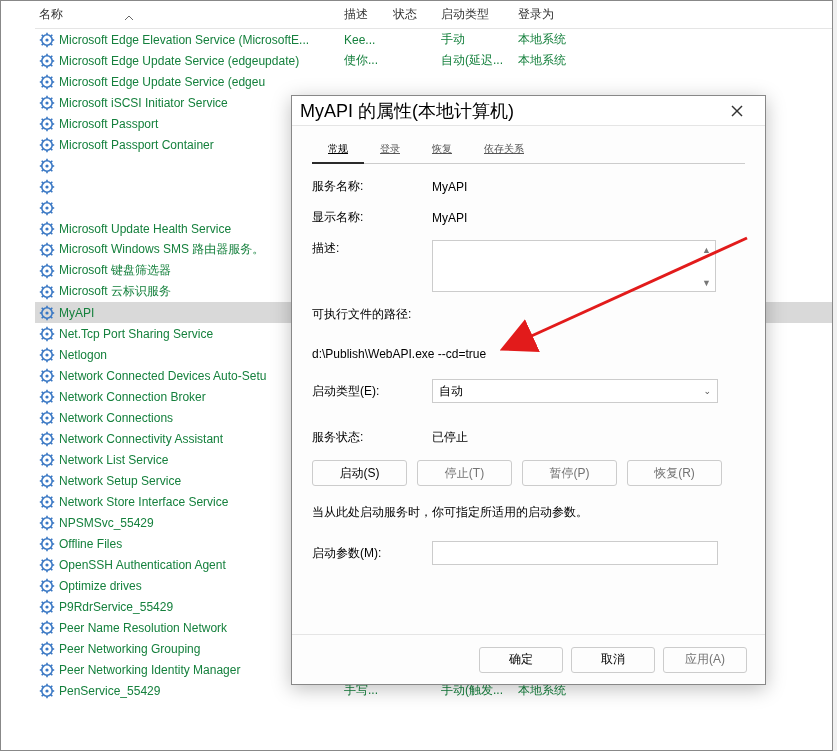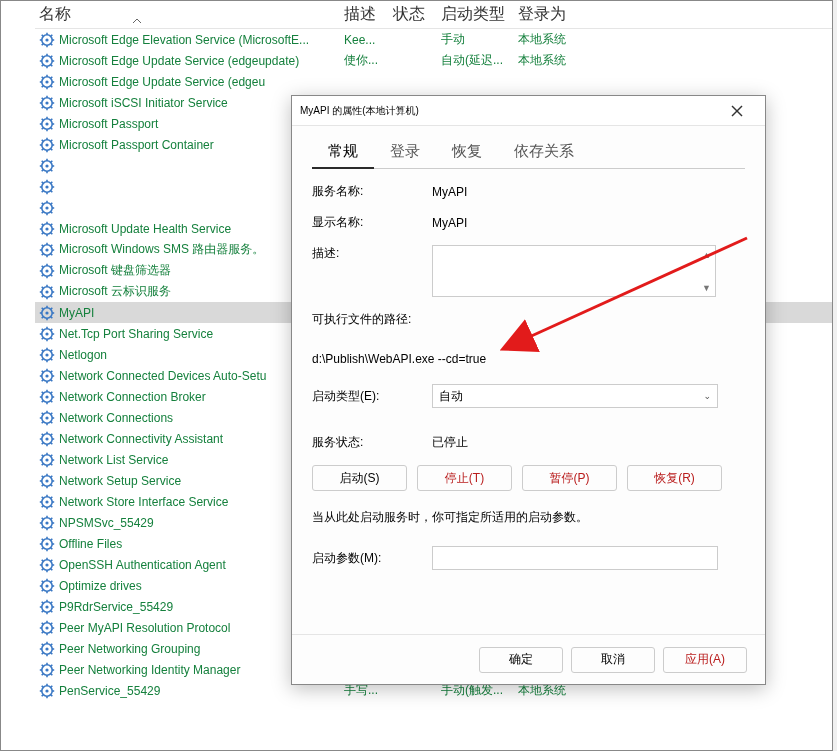--- a/index.html
+++ b/index.html
@@ -30,21 +30,21 @@
     left: 34px;
     right: 0;
     height: 28px;
     display: flex;
     align-items: center;
     background: #fff;
     border-bottom: 1px solid #e5e5e5;
   }
   .col-headers .col {
     color: #333;
-    font-size: 16px;
+    font-size: 12px;
     padding-left: 4px;
     white-space: nowrap;
     overflow: hidden;
   }
   .col-name { width: 305px; display:flex; align-items:center; gap:60px;}
   .col-desc { width: 49px; }
   .col-status { width: 48px; }
   .col-startup { width: 77px; }
   .col-logon { width: 100px; }
   .sort-chevron {
@@ -93,42 +93,43 @@
     box-shadow: 0 4px 18px rgba(0,0,0,0.25);
   }
   .dlg-title {
     height: 30px;
     display: flex;
     align-items: center;
     padding: 0 8px;
     background: #fff;
     border-bottom: 1px solid #e5e5e5;
   }
-  .dlg-title .t { flex: 1; font-size: 10px; }
+  .dlg-title .t { flex: 1; font-size: 18px; }
   .dlg-close {
     width: 40px; height: 28px;
     display: flex; align-items:center; justify-content:center;
     font-size: 14px; color:#333;
   }
   .dlg-body {
     position: absolute;
     top: 30px; left:0; right:0; bottom: 50px;
     padding: 10px 20px 0 20px;
   }
   .tabs {
     display: flex;
     border-bottom: 1px solid #ccc;
     margin-bottom: 14px;
   }
   .tab {
     padding: 6px 16px;
-    font-size: 15px;
+    font-size: 10px;
     color: #555;
     border-bottom: 2px solid transparent;
     margin-bottom: -1px;
+    text-decoration: underline;
   }
   .tab.active {
     color: #000;
     border-bottom: 2px solid #2a2a2a;
   }
   .field-row {
     display: flex;
     align-items: center;
     margin-bottom: 14px;
     font-size: 12px;
@@ -159,21 +160,21 @@
     display: flex; gap: 10px; margin-top: 10px;
   }
   .btn {
     width: 95px; height: 26px;
     border: 1px solid #ccc;
     background: #fdfdfd;
     display:flex; align-items:center; justify-content:center;
     font-size: 12px;
     border-radius: 3px;
   }
-  .btn.disabled { color:#b91c1c; }
+  .btn.disabled { color:#737373; }
   .hint { margin-top: 18px; font-size: 12px; }
   .param-row { margin-top: 20px; display:flex; align-items:center; }
   .param-row .lbl { width: 120px; }
   .param-row input {
     width: 286px; height: 24px;
     border: 1px solid #ccc;
     padding: 0 4px;
     font-size: 12px;
     background:#fff;
   }
@@ -865,21 +866,21 @@
               <line x1="8" y1="13.2" x2="8" y2="15.2"></line>
               <line x1="0.8" y1="8" x2="2.8" y2="8"></line>
               <line x1="13.2" y1="8" x2="15.2" y2="8"></line>
               <line x1="2.7" y1="2.7" x2="4.1" y2="4.1"></line>
               <line x1="11.9" y1="11.9" x2="13.3" y2="13.3"></line>
               <line x1="13.3" y1="2.7" x2="11.9" y2="4.1"></line>
               <line x1="4.1" y1="11.9" x2="2.7" y2="13.3"></line>
             </g>
           </svg>
         </span>
-        <span class="c-name">Peer MyAPI Resolution Protocol</span>
+        <span class="c-name">Peer Name Resolution Network</span>
         <span class="c-desc"></span>
         <span class="c-status"></span>
         <span class="c-startup"></span>
         <span class="c-logon"></span>
       </div>
       <div class="svc-row">
         <span class="icon gear-icon">
           <svg width="16" height="16" viewBox="0 0 16 16">
             <circle cx="8" cy="8" r="5.2" fill="none" stroke="#3a78c4" stroke-width="1.6"></circle>
             <circle cx="8" cy="8" r="1.6" fill="#3a78c4"></circle>

